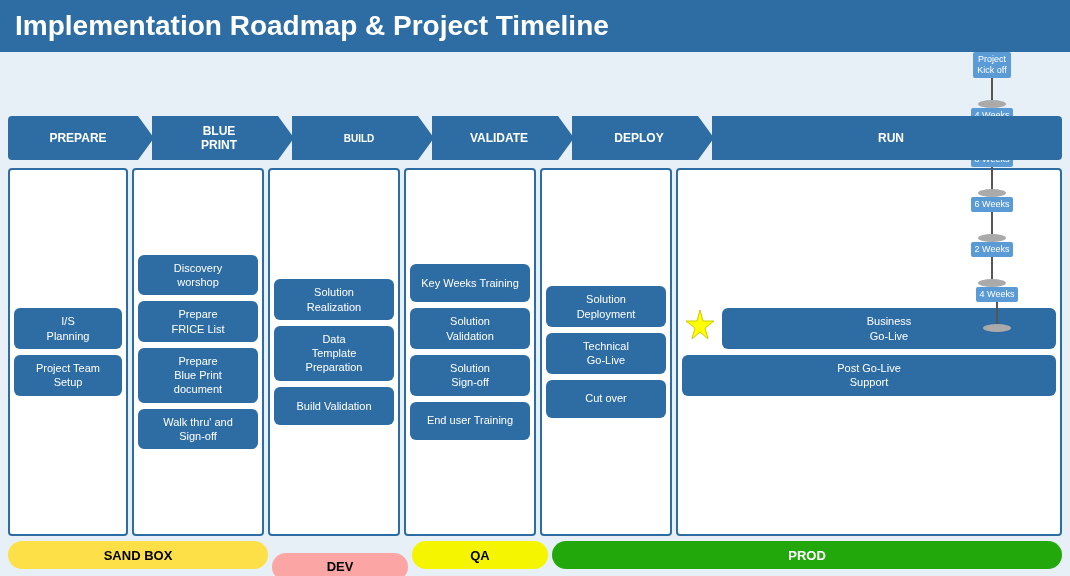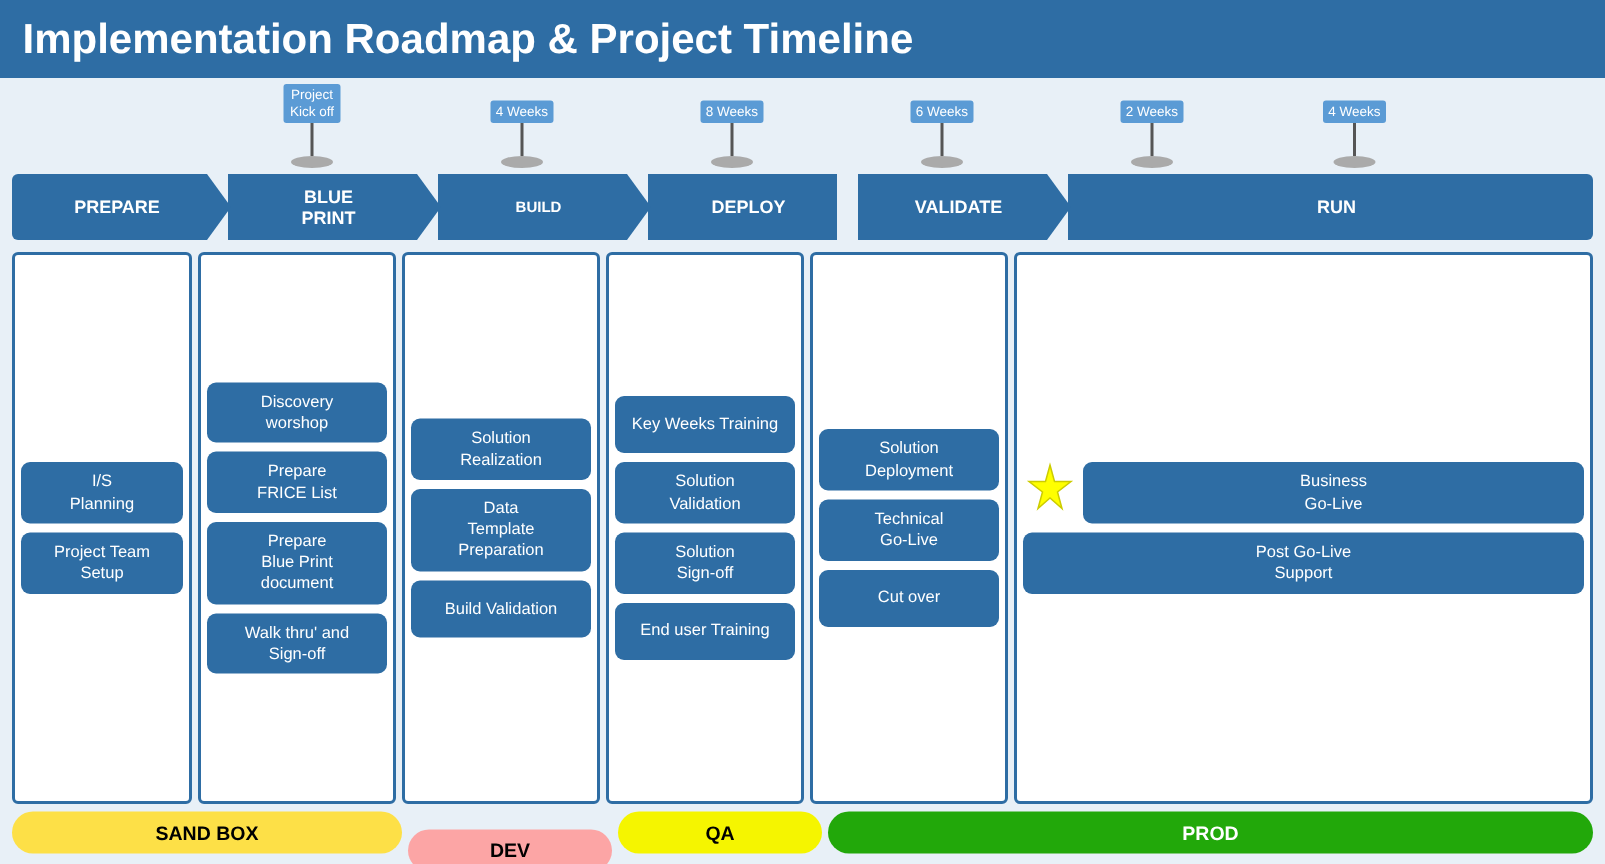--- a/index.html
+++ b/index.html
@@ -34,20 +34,21 @@
       padding: 0 8px 6px 8px;
       gap: 4px;
     }
     
     .flags-row {
       display: flex;
       align-items: flex-end;
       height: 65px;
       padding: 0 0 0 0;
       position: relative;
+      flex-direction: column;
     }
     .flag-col {
       display: flex;
       flex-direction: column;
       align-items: center;
       justify-content: flex-end;
     }
     .flag-item {
       display: flex;
       flex-direction: column;
@@ -241,22 +242,22 @@
           <div class="flag-pole"></div>
           <div class="flag-base"></div>
         </div>
       </div>
     </div>
 
     <div class="chevron-row" style="gap:0; margin: 0 0 4px 0;">
       <div class="chevron chevron-first" style="width:130px; padding-left:10px; z-index:6; font-size:12px;">PREPARE</div>
       <div class="chevron" style="width:140px; padding-left:22px; z-index:5; font-size:12px;">BLUE<br>PRINT</div>
       <div class="chevron" style="width:140px; padding-left:22px; z-index:4; font-size:10px;">BUILD</div>
+      <div class="chevron" style="width:140px; padding-left:22px; z-index:3; font-size:12px;">VALIDATE</div>
       <div class="chevron" style="width:140px; padding-left:22px; z-index:2; font-size:12px;">DEPLOY</div>
-      <div class="chevron" style="width:140px; padding-left:22px; z-index:3; font-size:12px;">VALIDATE</div>
       <div class="chevron chevron-last" style="flex:1; padding-left:22px; z-index:1; font-size:12px;">RUN</div>
     </div>
 
     <div class="cards-row">
 
       <div class="phase-col" style="width:120px; flex-shrink:0;">
         <div class="card">I/S<br>Planning</div>
         <div class="card">Project Team<br>Setup</div>
       </div>
 

